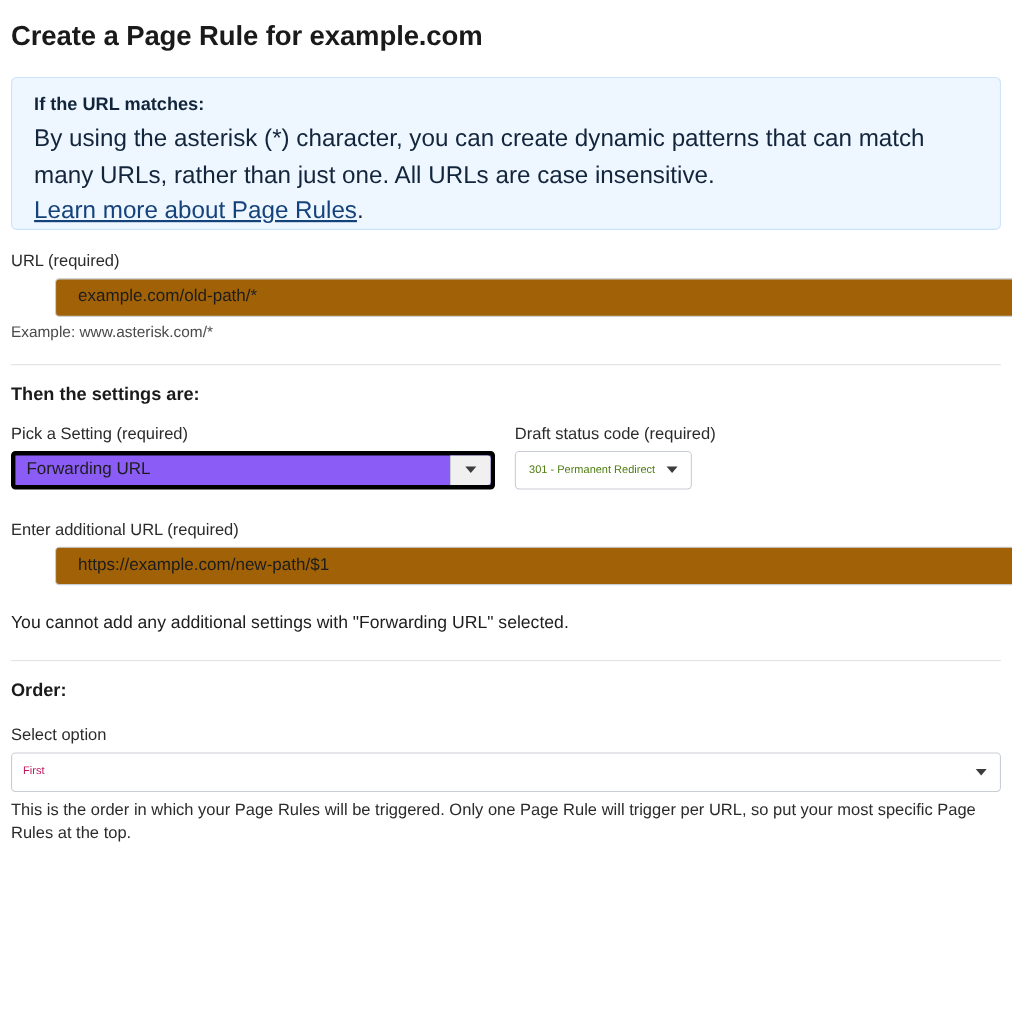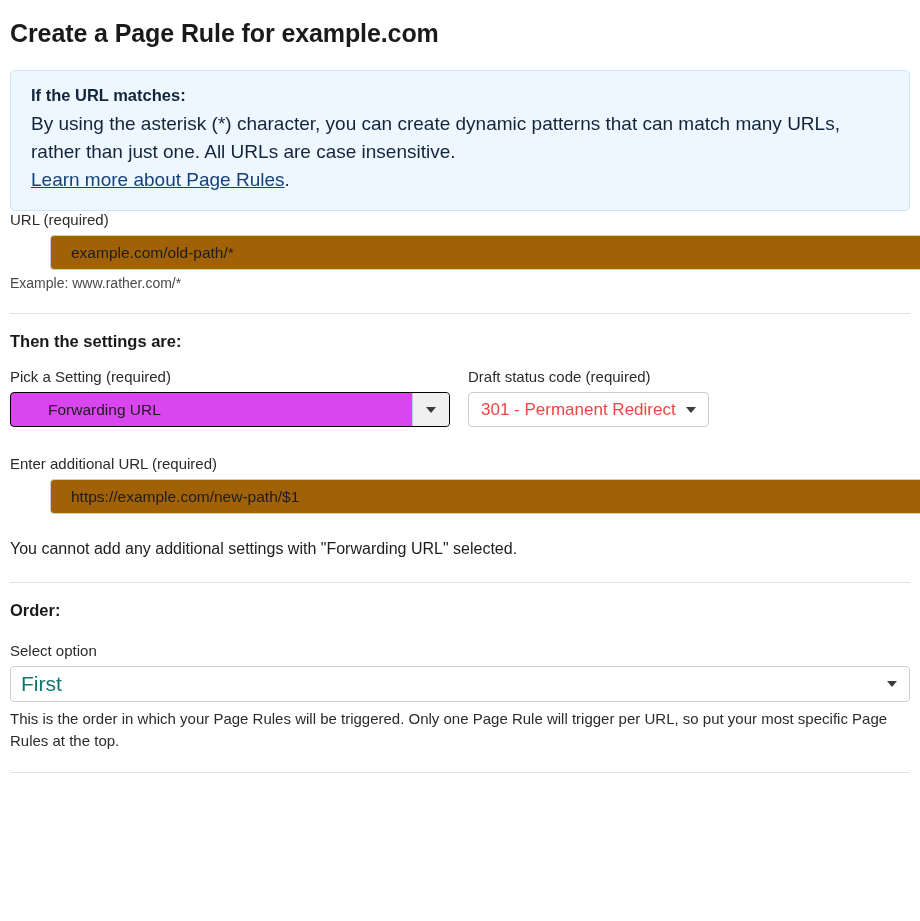--- a/index.html
+++ b/index.html
@@ -23,41 +23,42 @@
     color: #1a1a1a;
     margin: 10px 0 0 0;
     padding-top: 9px;
     letter-spacing: -0.1px;
   }
   .info-box {
     margin-top: 22px;
     background: #eef6ff;
     border: 1px solid #cfe4fb;
     border-radius: 5px;
-    padding: 15px 20px 16px 20px;
+    padding: 15px 20px 0 20px;
   }
   .info-box .info-title {
     font-weight: bold;
     font-size: 16.5px;
     color: #12253b;
     margin-bottom: 5px;
   }
   .info-box .info-text {
-    font-size: 19px;
+    font-size: 22px;
     line-height: 1.48;
     color: #12253b;
   }
   .info-link {
     color: #14427a;
     text-decoration: underline;
     cursor: pointer;
   }
   .field-label {
     font-size: 15px;
     color: #2b2b2b;
+    margin-top: 20px;
     margin-bottom: 7px;
   }
   .text-input {
     width: 100%;
     height: 35px;
     border: 1px solid #c9ced6;
     border-radius: 4px;
     font-size: 15.5px;
     padding: 6px 20px;
     color: #1d1d1d;
@@ -90,27 +91,26 @@
   .col-status { width: 250px; }
   .sub-label {
     font-size: 15px;
     color: #2b2b2b;
     margin-bottom: 7px;
   }
   .select-bordered {
     position: relative;
     width: 100%;
     height: 35px;
-    border: 1px solid #000000;
-    border-radius: 4px;
-    background: #d946ef;
-    display: flex;
-    align-items: center;
-    cursor: pointer;
-    padding-left: 27px;
+    border: 4px solid #000000;
+    border-radius: 4px;
+    background: #8b5cf6;
+    display: flex;
+    align-items: center;
+    cursor: pointer;
   }
   .select-bordered .sel-value {
     font-size: 15.5px;
     padding-left: 10px;
     color: #1d1d1d;
     flex: 1;
     white-space: nowrap;
     overflow: hidden;
   }
   .select-bordered .sel-arrow-box {
@@ -133,22 +133,22 @@
     display: inline-flex;
     align-items: center;
     height: 35px;
     border: 1px solid #c9ced6;
     border-radius: 4px;
     background: #fff;
     padding: 0 12px 0 12px;
     cursor: pointer;
   }
   .select-plain .sel-value {
-    font-size: 17px;
-    color: #ef4444;
+    font-size: 10px;
+    color: #4d7c0f;
     margin-right: 10px;
     white-space: nowrap;
   }
   .note-text {
     font-size: 16px;
     color: #1d1d1d;
     margin-top: 26px;
   }
   .order-select {
     position: relative;
@@ -156,24 +156,24 @@
     height: 36px;
     border: 1px solid #c9ced6;
     border-radius: 4px;
     background: #fff;
     display: flex;
     align-items: center;
     cursor: pointer;
     margin-top: 0;
   }
   .order-select .sel-value {
-    font-size: 21px;
+    font-size: 10px;
     padding-left: 10px;
     flex: 1;
-    color: #0f766e;
+    color: #be185d;
   }
   .order-select .caret { margin-right: 12px; }
   .order-helper {
     font-size: 15px;
     color: #2b2b2b;
     line-height: 1.45;
     margin-top: 6px;
     max-width: 880px;
   }
   .buttons {
@@ -215,21 +215,21 @@
     <div class="info-title">If the URL matches:</div>
     <div class="info-text">
       <span>By using the asterisk (*) character, you can create dynamic patterns that can match many URLs, rather than just one. All URLs are case insensitive.</span>
       <br>
       <a class="info-link">Learn more about Page Rules</a><span>.</span>
     </div>
   </div>
 
   <div class="field-label">URL (required)</div>
   <input class="text-input" type="text" value="example.com/old-path/*" style="">
-  <div class="helper-text">Example: www.rather.com/*</div>
+  <div class="helper-text">Example: www.asterisk.com/*</div>
 
   <hr class="divider">
 
   <div class="section-title">Then the settings are:</div>
 
   <div class="row">
     <div class="col-setting">
       <div class="sub-label">Pick a Setting (required)</div>
       <div class="select-bordered">
         <span class="sel-value">Forwarding URL</span>

